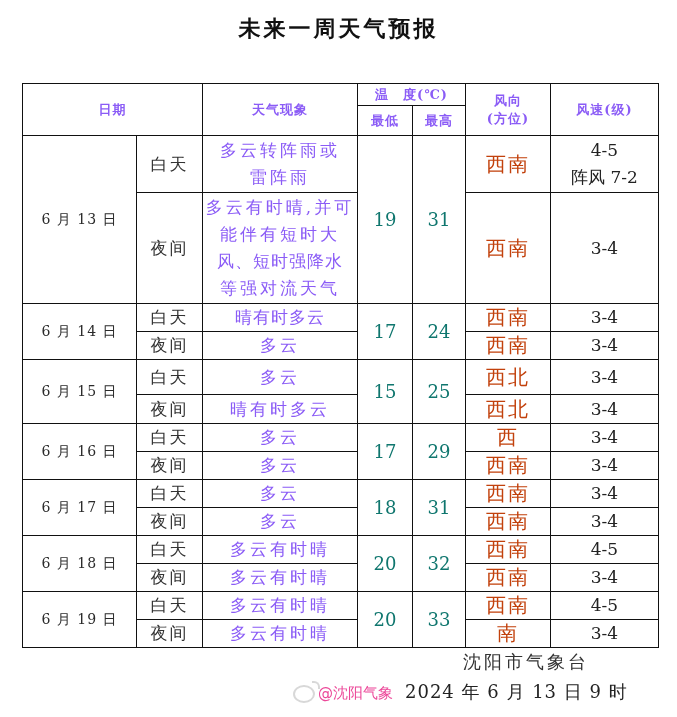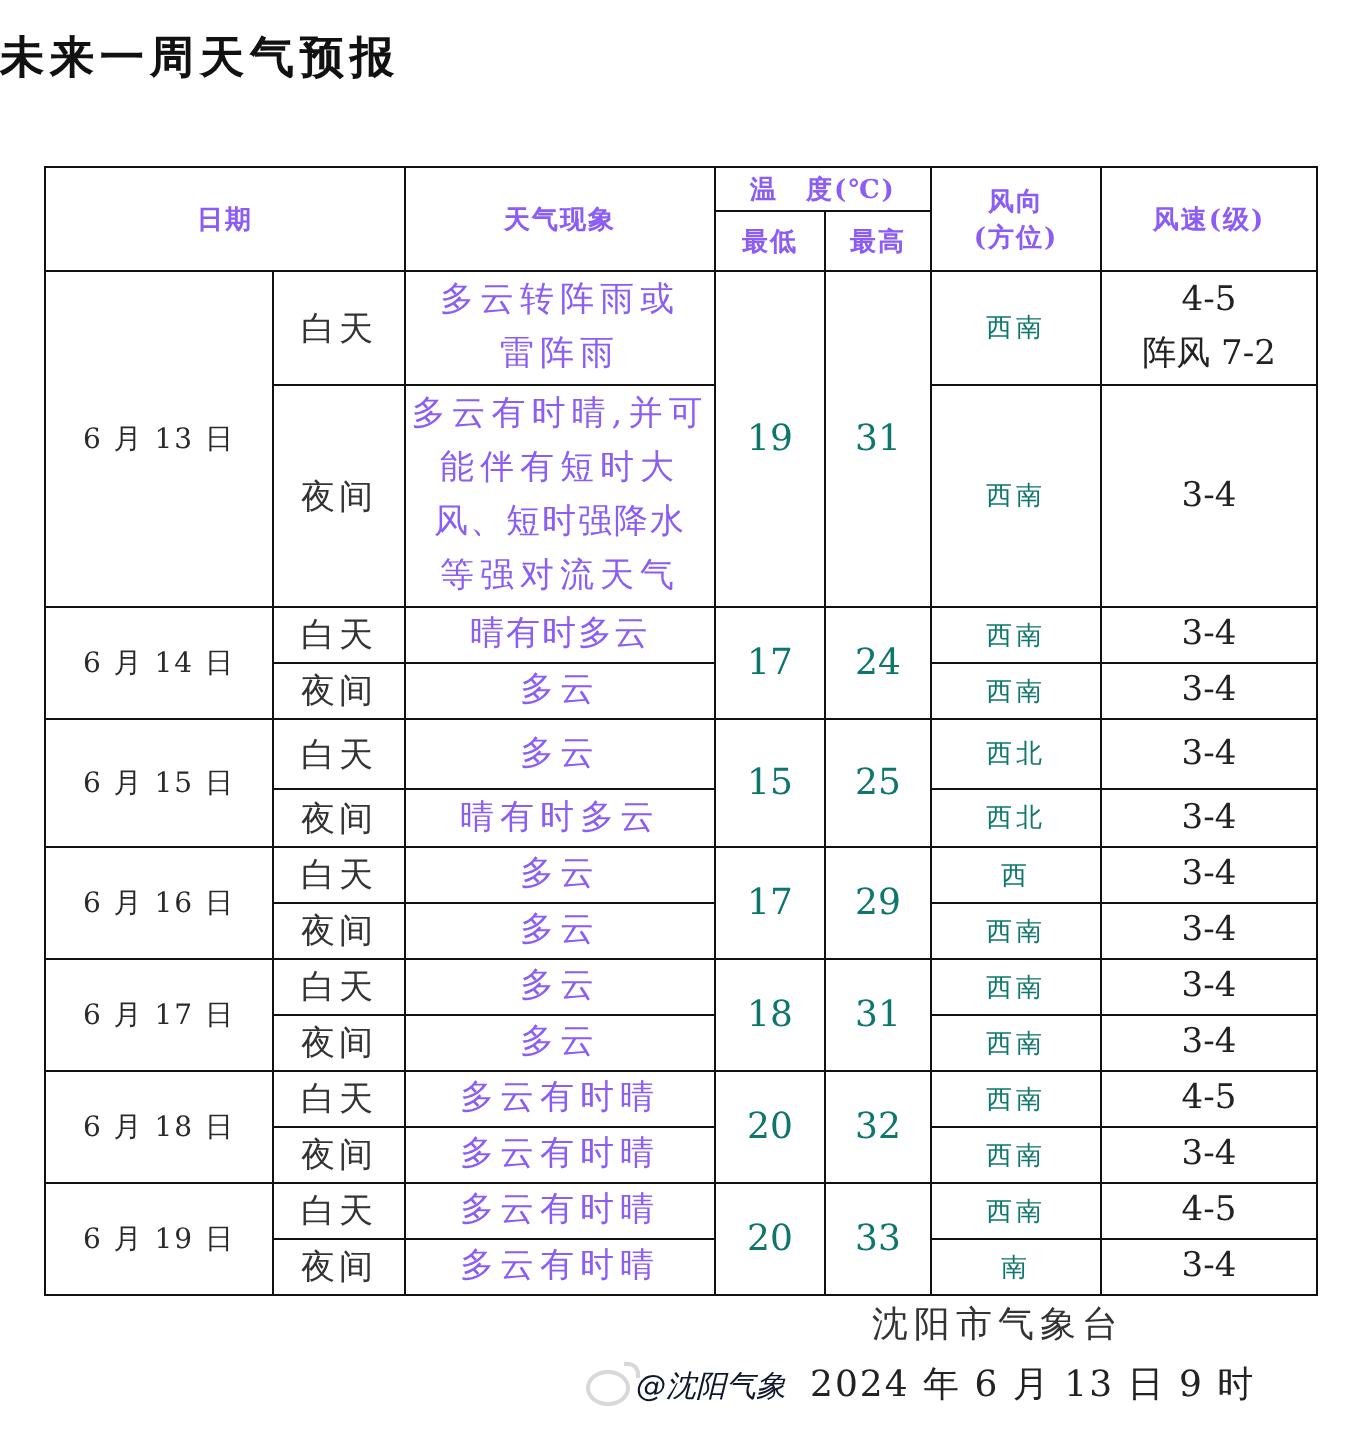--- a/index.html
+++ b/index.html
@@ -1,34 +1,34 @@
 <!DOCTYPE html>
 <html><head>
 <meta charset="utf-8">
 <style>
   html, body { margin:0; padding:0; background:#ffffff; }
   body { width:677px; height:717px; position:relative; overflow:hidden;
          font-family:"DejaVu Serif","Liberation Serif",serif; color:#1a1a1a; }
-  .title { position:absolute; left:0; top:14px; width:677px; 
+  .title { position:absolute; left:0; top:14px; width:677px; text-align:center;
            font-size:22px; font-weight:bold; letter-spacing:3px; color:#111; }
   table.fc { position:absolute; left:22px; top:83px; border-collapse:collapse;
              table-layout:fixed; }
   table.fc td, table.fc th { border:1.3px solid #111; padding:0; text-align:center;
              vertical-align:middle; overflow:hidden; }
   table.fc th { font-weight:bold; font-size:13px; color:#8b5cf6; letter-spacing:1px; }
   .c-date { font-size:14px; letter-spacing:1px; color:#2a2a2a; }
   .c-period { font-size:17px; letter-spacing:2px; color:#333; }
   .c-phen { font-size:17px; letter-spacing:3px; line-height:27px; color:#8b5cf6; }
   .c-num { font-size:18px; color:#0f766e; }
-  .c-dir { font-size:13px; letter-spacing:2px; color:#0f766e; }
+  .c-dir { font-size:20px; letter-spacing:2px; color:#c2410c; }
   .c-spd { font-size:17px; color:#222; line-height:27px; }
-  .footer-org { position:absolute; left:436px; top:650px; font-size:18px; letter-spacing:3px; color:#333; }
+  .footer-org { position:absolute; left:463px; top:650px; font-size:18px; letter-spacing:3px; color:#333; }
   .footer-date { position:absolute; left:405px; top:680px; font-size:18px; letter-spacing:1px; color:#222; }
-  .watermark { position:absolute; left:293px; top:684px; font-size:15px; color:#0f172a;
-               font-family:"DejaVu Sans","Liberation Sans",sans-serif; display:flex; align-items:center; gap:3px;font-style:italic; }
+  .watermark { position:absolute; left:293px; top:684px; font-size:15px; color:#ec4899;
+               font-family:"DejaVu Sans","Liberation Sans",sans-serif; display:flex; align-items:center; gap:3px; }
   .wb-icon { width:18px; height:14px; border:2px solid #d8d8d8; border-radius:50%; display:inline-block; position:relative; }
   .wb-icon::after { content:""; position:absolute; right:-7px; top:-6px; width:6px; height:6px;
                     border-top:2px solid #d8d8d8; border-right:2px solid #d8d8d8; border-radius:0 6px 0 0; }
 </style>
 </head>
 <body>
 
 <div class="title">未来一周天气预报</div>
 
 <table class="fc">

